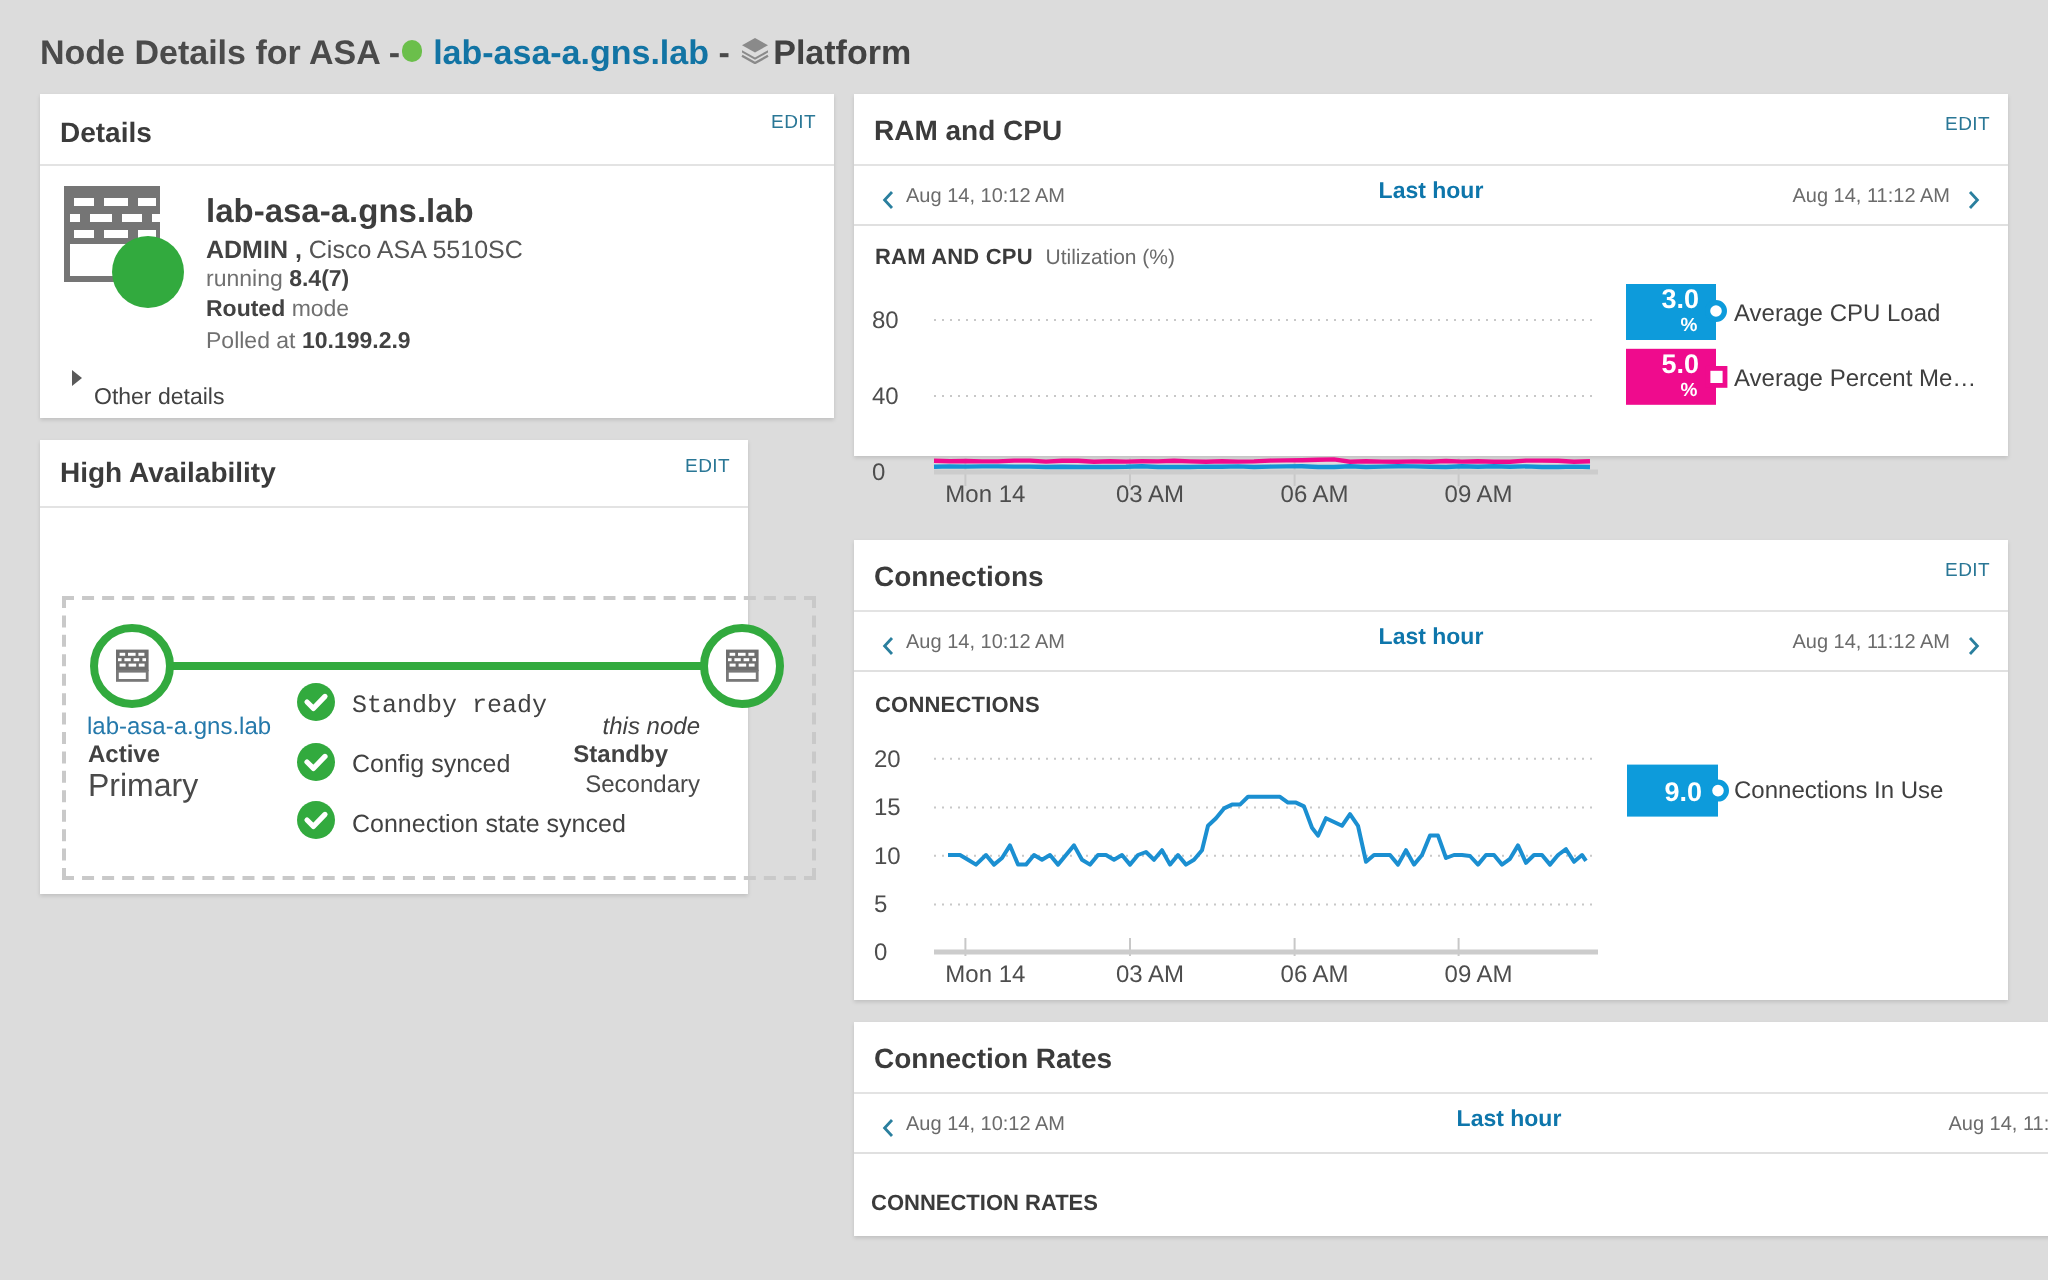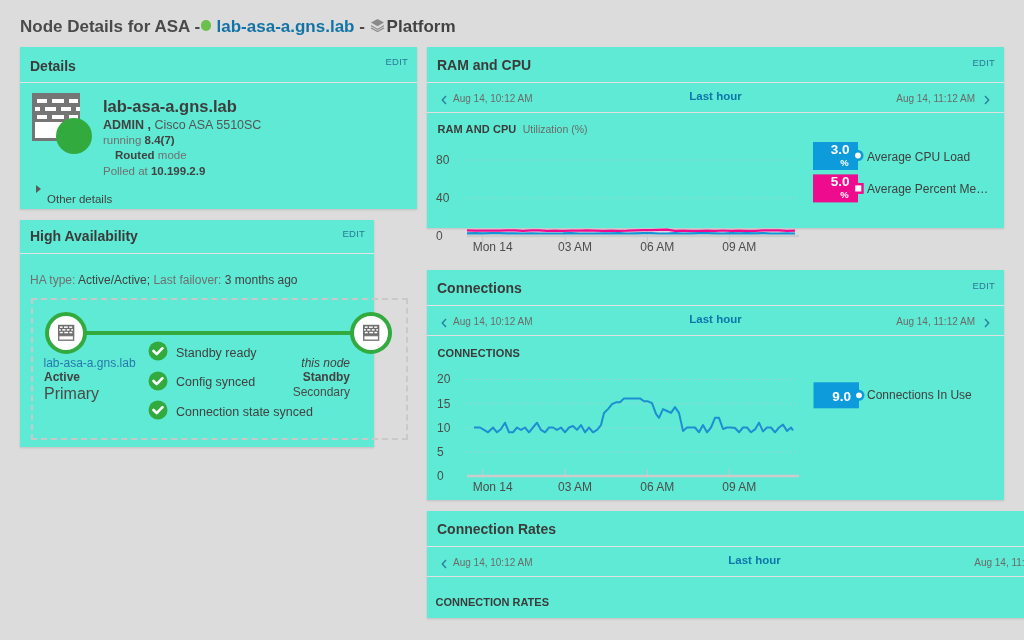--- a/index.html
+++ b/index.html
@@ -1,19 +1,19 @@
 <!DOCTYPE html>
 <html><head>
 <meta charset="utf-8">
 <style>
 * { margin:0; padding:0; box-sizing:border-box; }
 html,body { width:1024px; height:640px; }
 body { font-family:"Liberation Sans", sans-serif; background:#dcdcdc; position:relative; overflow:hidden; }
 .abs { position:absolute; }
-.card { position:absolute; background:#5eead4; box-shadow:0 1px 2px rgba(0,0,0,0.13); }
+.card { position:absolute; background:#ffffff; box-shadow:0 1px 2px rgba(0,0,0,0.13); }
 .chead { position:absolute; left:0; right:0; top:0; border-bottom:1px solid #e3e3e3; }
 .ctitle { position:absolute; left:10px; font-weight:bold; font-size:14px; color:#3b3b3b; }
 .edit { position:absolute; right:9px; font-size:9.5px; color:#2a7796; letter-spacing:0.2px; }
 .nav { position:absolute; left:0; right:0; border-bottom:1px solid #e0e0e0; }
 .navdate { position:absolute; font-size:10px; color:#6b6b6b; }
 .lasthour { position:absolute; width:100%; text-align:center; font-size:11.5px; font-weight:bold; color:#0e76ab; }
 .chev { position:absolute; }
 .gray { color:#707070; }
 .dark { color:#424242; }
 .b { font-weight:bold; }
@@ -46,32 +46,31 @@
       <rect x="5" y="22" width="10" height="4"></rect>
         <rect x="20" y="22" width="12" height="4"></rect>
         <rect x="37" y="22" width="9" height="4"></rect>
       <rect x="3" y="29" width="42" height="16"></rect>
     </g>
     <circle cx="42" cy="43" r="18" fill="#32aa3e"></circle>
   </svg>
   <div class="abs" style="left:83px; top:49.5px; font-size:16.5px; font-weight:bold; color:#3d3d3d;">lab-asa-a.gns.lab</div>
   <div class="abs" style="left:83px; top:70.5px; font-size:12.5px; color:#555;"><span class="b dark">ADMIN ,</span> Cisco ASA 5510SC</div>
   <div class="abs" style="left:83px; top:86.5px; font-size:11.5px;"><span class="gray">running</span> <span class="b dark">8.4(7)</span></div>
-  <div class="abs" style="left:95px; top:101.5px; font-size:11.5px;"><span class="b dark">Routed</span> <span class="gray">mode</span></div>
+  <div class="abs" style="left:83px; top:101.5px; font-size:11.5px;"><span class="b dark">Routed</span> <span class="gray">mode</span></div>
   <div class="abs" style="left:83px; top:118px; font-size:11.5px;"><span class="gray">Polled at</span> <span class="b dark">10.199.2.9</span></div>
   <div class="abs" style="left:15.6px; top:138px; width:0; height:0; border-left:5px solid #5a5a5a; border-top:4.5px solid transparent; border-bottom:4.5px solid transparent;"></div>
   <div class="abs" style="left:27px; top:146px; font-size:11.5px; color:#424242;">Other details</div>
 </div>
 
 <div class="card" style="left:20px; top:220px; width:354px; height:227px;">
   <div class="chead" style="height:34px;">
       <span class="ctitle" style="top:8px;">High Availability</span>
       <span class="edit" style="top:8px;">EDIT</span>
     </div>
-  <div class="abs" style="left:10px; top:52.5px; font-size:12px;"><span class="gray">HA type:</span> <span class="dark">Active/Active;</span> <span class="gray">Last failover:</span> <span class="dark">3 months ago</span></div>
   <div class="abs" style="left:11px; top:78px; width:377px; height:142px; border:2px dashed #c9c9c9;"></div>
 
   <div class="abs" style="left:66px; top:110.5px; width:285px; height:4px; background:#32aa3e;"></div>
 
   <svg class="abs" style="left:25px; top:92px;" width="42" height="42" viewBox="0 0 42 42">
     <circle cx="21" cy="21" r="19" fill="#fff" stroke="#32aa3e" stroke-width="4"></circle>
     <g transform="translate(13,12.8)">
       <rect width="16.3" height="10.8" fill="#6e6e6e"></rect>
       <g fill="#fff">
           <rect x="1.8" y="1.6" width="2.8" height="1.5"></rect>
@@ -105,28 +104,28 @@
           <rect x="8.8" y="4.3" width="2.8" height="1.5"></rect>
           <rect x="13.2" y="4.3" width="1.8" height="1.5"></rect>
           <rect x="1.8" y="7" width="3" height="1.5"></rect>
           <rect x="6.3" y="7" width="3.8" height="1.5"></rect>
           <rect x="11.4" y="7" width="2.9" height="1.5"></rect>
         </g>
       <rect x="0.7" y="10.8" width="14.9" height="4.6" fill="#fff" stroke="#787878" stroke-width="1.4"></rect>
     </g>
   </svg>
   <div class="abs" style="right:24px; top:136px; font-size:12px; font-style:italic; color:#424242; text-align:right;">this node</div>
-  <div class="abs" style="right:24px; top:150px; font-size:12px; font-weight:bold; color:#424242; text-align:right;">Standby</div>
+  <div class="abs" style="right:40px; top:150px; font-size:12px; font-weight:bold; color:#424242; text-align:right;">Standby</div>
   <div class="abs" style="right:24px; top:164.5px; font-size:12px; color:#4a4a4a; text-align:right;">Secondary</div>
 
   <svg class="abs" style="left:128px; top:121px;" width="20" height="20" viewBox="0 0 20 20">
       <circle cx="10" cy="10" r="9.5" fill="#32aa3e"></circle>
       <path d="M5.5 10 L8.7 13.2 14.5 7.2" fill="none" stroke="#fff" stroke-width="2.6" stroke-linecap="round" stroke-linejoin="round"></path>
     </svg>
-  <div class="abs" style="left:156px; top:125.5px; font-size:12.5px; color:#424242;">Standby ready</div>
+  <div class="abs" style="left:156px; top:125.5px; font-size:12.5px; color:#424242;font-family:Liberation Mono, monospace;">Standby ready</div>
   <svg class="abs" style="left:128px; top:150.5px;" width="20" height="20" viewBox="0 0 20 20">
       <circle cx="10" cy="10" r="9.5" fill="#32aa3e"></circle>
       <path d="M5.5 10 L8.7 13.2 14.5 7.2" fill="none" stroke="#fff" stroke-width="2.6" stroke-linecap="round" stroke-linejoin="round"></path>
     </svg>
   <div class="abs" style="left:156px; top:155px; font-size:12.5px; color:#424242;">Config synced</div>
   <svg class="abs" style="left:128px; top:180px;" width="20" height="20" viewBox="0 0 20 20">
       <circle cx="10" cy="10" r="9.5" fill="#32aa3e"></circle>
       <path d="M5.5 10 L8.7 13.2 14.5 7.2" fill="none" stroke="#fff" stroke-width="2.6" stroke-linecap="round" stroke-linejoin="round"></path>
     </svg>
   <div class="abs" style="left:156px; top:184.5px; font-size:12.5px; color:#424242;">Connection state synced</div>

